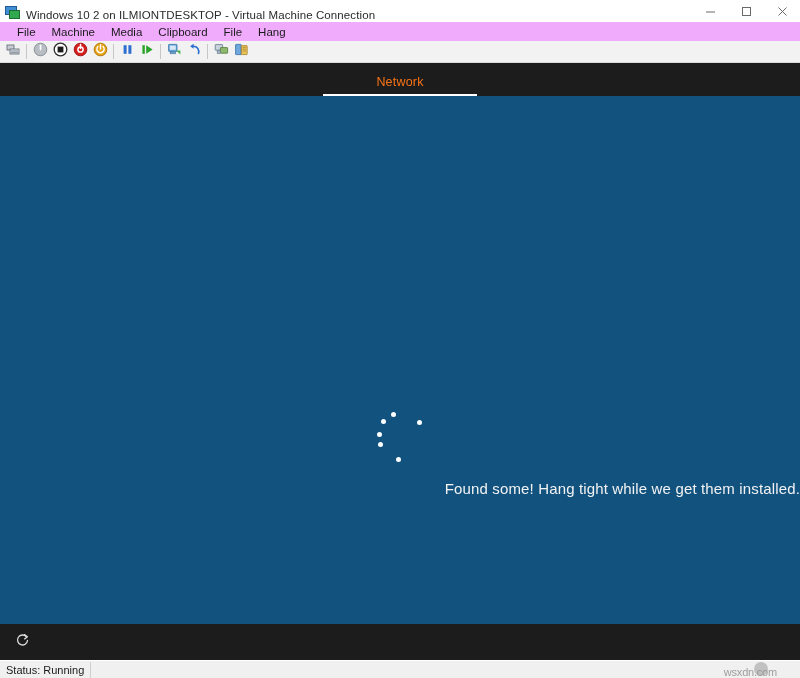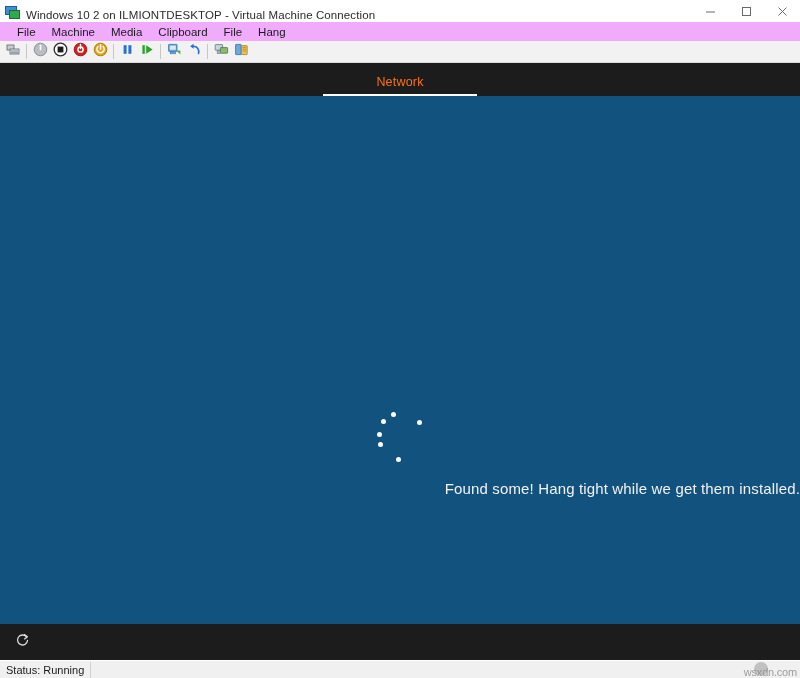--- a/index.html
+++ b/index.html
@@ -220,21 +220,21 @@
     font-size: 11px;
     color: #1a1a1a;
     padding: 0 6px;
     height: 16px;
     line-height: 16px;
     border-right: 1px solid #cfcfcf;
     white-space: nowrap;
   }
   .watermark {
     position: absolute;
-    right: 3px;
+    right: 23px;
     bottom: 0px;
     font-size: 11px;
     color: #8f8f8f;
     opacity: 0.85;
     letter-spacing: -0.2px;
     white-space: nowrap;
   }
   .watermark-badge {
     position: absolute;
     right: 32px;

